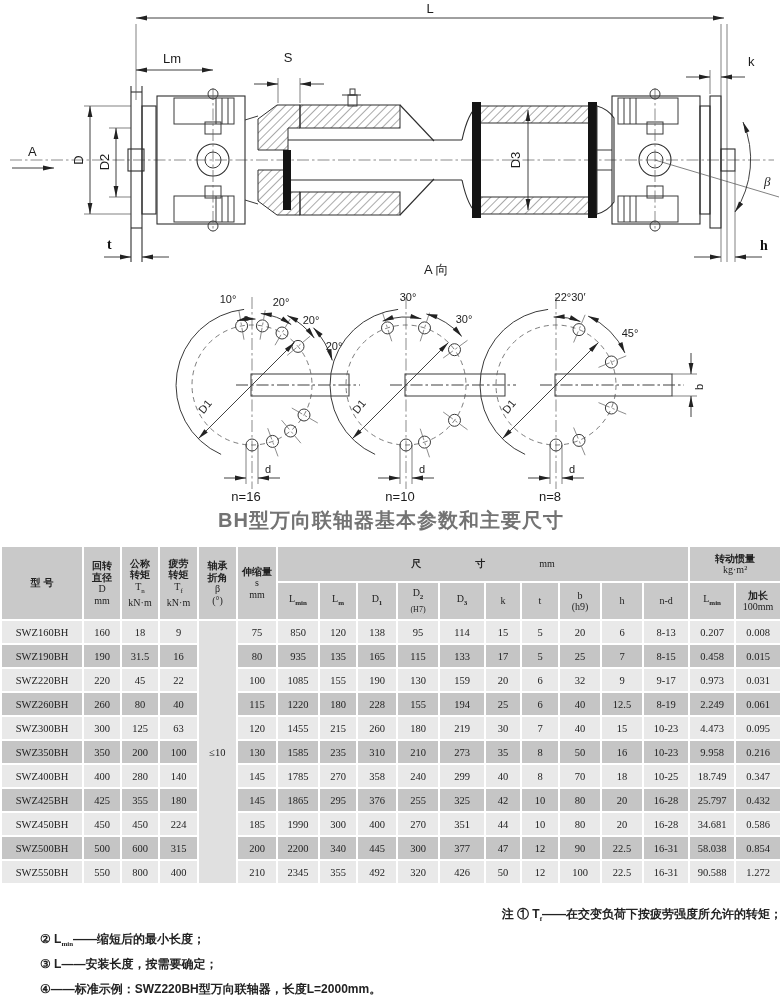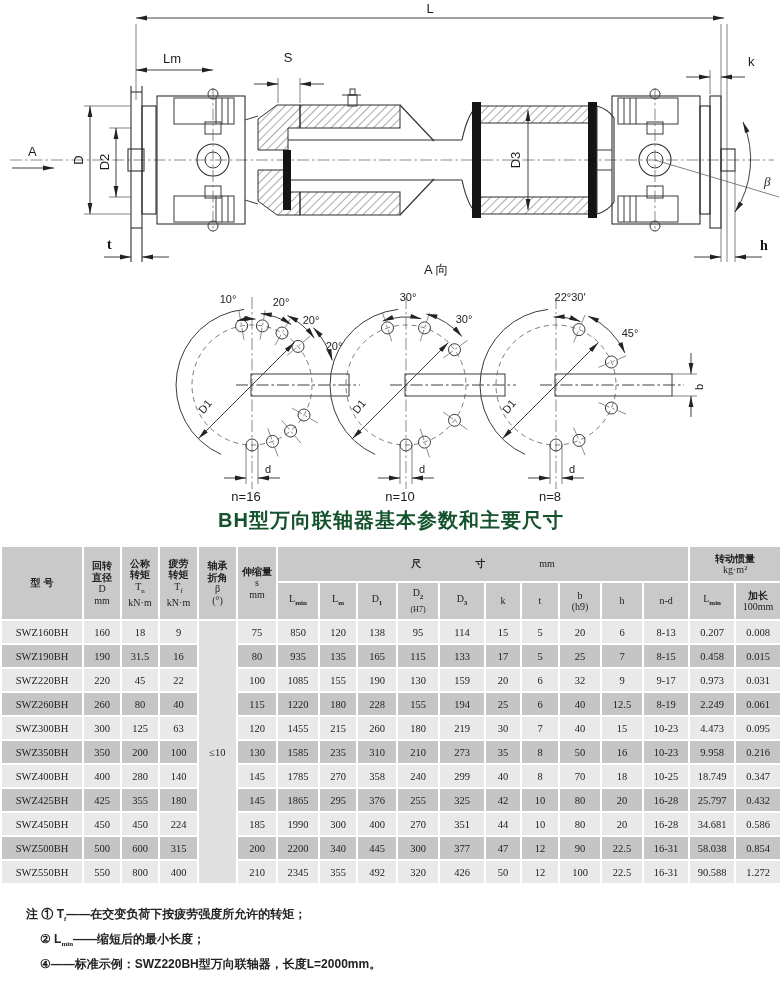--- a/index.html
+++ b/index.html
@@ -13,41 +13,41 @@
   .dsh{stroke:#5a5a5a;fill:none;stroke-width:.8;stroke-dasharray:5 4;}
   .dim{stroke:#2b2b2b;fill:none;stroke-width:.9;}
   .blk{fill:#141414;stroke:none;}
   .ht{fill:url(#hatchA);stroke:#2e2e2e;stroke-width:1;}
   text.dl{font:13px "Liberation Sans",sans-serif;fill:#1c1c1c;}
   text.dls{font:11px "Liberation Sans",sans-serif;fill:#1c1c1c;}
   text.dlb{font:bold 14px "Liberation Serif",serif;fill:#111;}
   text.it{font-style:italic;font-family:"Liberation Serif",serif;}
   
   #title{position:absolute;top:507px;left:0;width:100%;text-align:center;
-         font-size:20px;font-weight:bold;letter-spacing:1px;color:#14532d;}
+         font-size:20px;font-weight:bold;letter-spacing:1px;color:#737373;}
   
   #tablewrap{position:absolute;top:545px;left:0;width:782px;}
   table{border-collapse:separate;border-spacing:2px;table-layout:fixed;width:782px;}
   th,td{padding:0;text-align:center;vertical-align:middle;overflow:hidden;}
   thead th{background:#c9c9c9;font-size:10px;font-weight:bold;line-height:11.5px;color:#222;}
   thead tr.sub th{height:36px;}
   thead tr.grp th{height:34px;}
   .sym,.unit,.ss{font-family:"Liberation Serif",serif;font-weight:normal;font-size:10px;}
   sub{font-size:7px;font-family:"Liberation Serif",serif;}
   .hnote{font-family:"Liberation Serif",serif;font-weight:normal;font-size:8px;text-align:center;}
   .sizegrp{display:flex;justify-content:center;align-items:center;gap:54px;}
   tbody td{height:22px;font-family:"Liberation Serif",serif;font-size:10.5px;color:#222;}
   tr.odd td{background:#e9e9e9;}
   tr.even td{background:#c5c5c5;}
   td.beta-merged{background:#e0e0e0 !important;font-family:"Liberation Serif",serif;}
   
   #notes{position:absolute;top:905px;left:0;width:782px;font-size:12px;font-weight:600;
          line-height:19.5px;color:#222;}
   #notes .nline{white-space:nowrap;}
-  .n1{padding-left:26px;} .n2,.n3,.n4{padding-left:40px;}
+  .n1{padding-left:26px;text-align:right;} .n2,.n3,.n4{padding-left:40px;}
   svg{display:block;}
   .abs{position:absolute;}
 </style>
 </head>
 <body>
 
 <div id="page">
 
   <svg class="abs" style="top:0;left:0" width="782" height="283" viewBox="0 0 782 283">
     <defs>
@@ -626,17 +626,18 @@
             <td>90.588</td>
             <td>1.272</td>
           </tr>
         </tbody>
     </table>
   </div>
 
   <div id="notes">
     <div class="nline n1"><span>注 ① T</span><sub>f</sub><span>——在交变负荷下按疲劳强度所允许的转矩；</span></div>
     <div class="nline n2"><span>② L</span><sub>min</sub><span>——缩短后的最小长度；</span></div>
+    <div class="nline n3"><span>③ L</span><sub></sub><span>——安装长度，按需要确定；</span></div>
     <div class="nline n4"><span>④</span><sub></sub><span>——标准示例：SWZ220BH型万向联轴器，长度L=2000mm。</span></div>
 
   </div>
 
 </div>
 
 </body></html>

